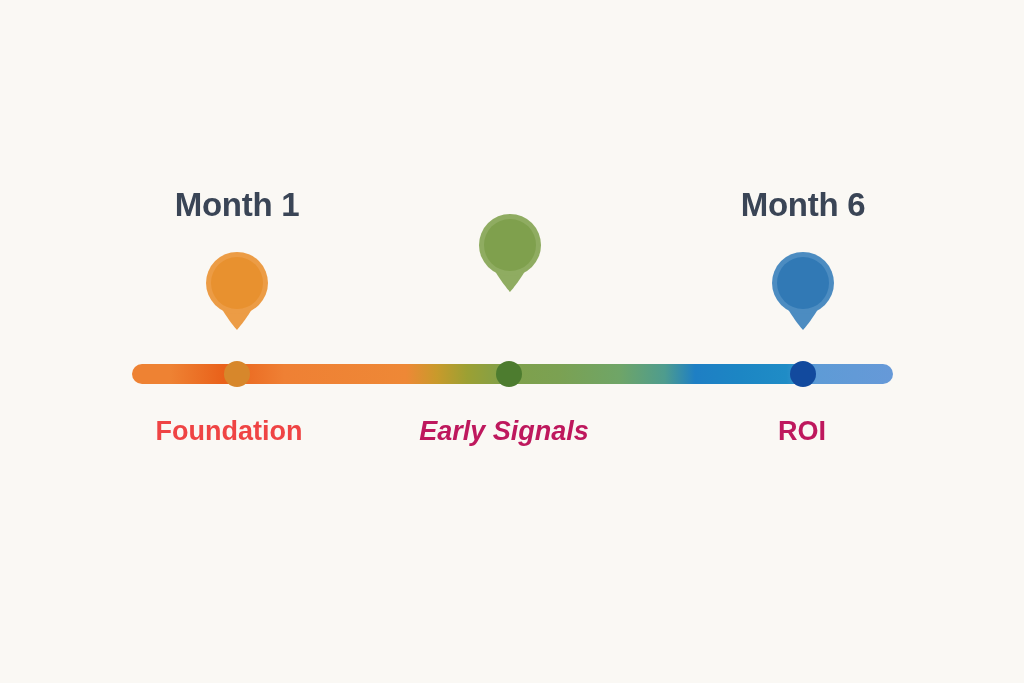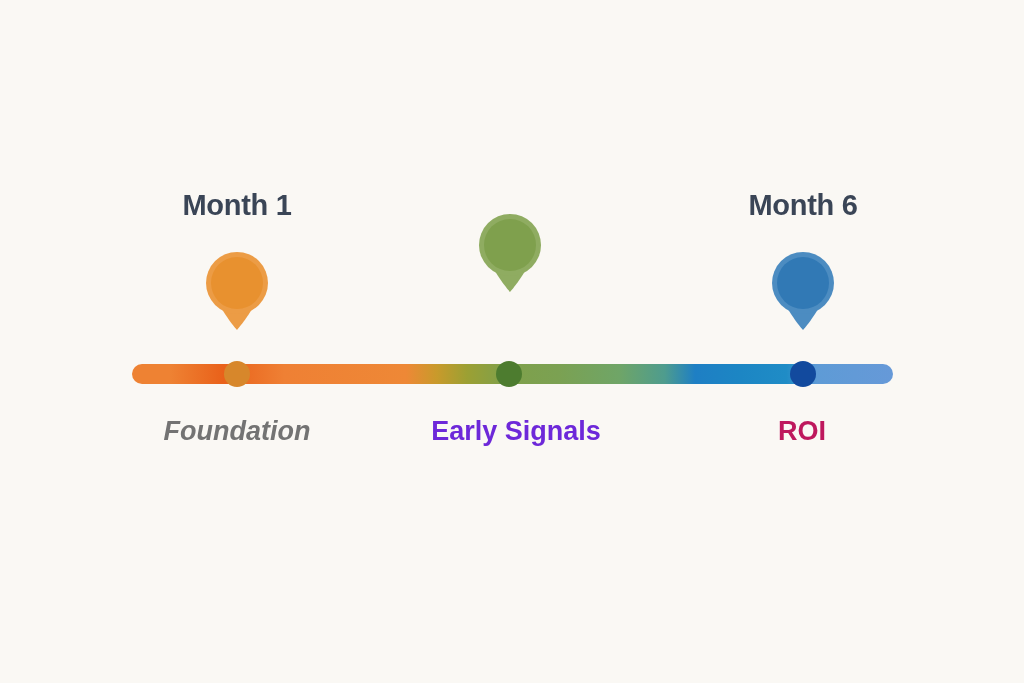--- a/index.html
+++ b/index.html
@@ -56,21 +56,21 @@
     position: absolute;
     top: 186px;
     width: 280px;
     text-align: center;
   }
   .stage-1 { left: 97px; }
   .stage-2 { left: 370px; }
   .stage-3 { left: 663px; }
 
   .month-label {
-    font-size: 29px;
+    font-size: 33px;
     font-weight: bold;
     color: #3a4556;
     letter-spacing: -0.3px;
     line-height: 38px;
     white-space: nowrap;
   }
 
   
   .pin-wrap {
     position: relative;
@@ -100,22 +100,22 @@
   .stage-caption {
     position: absolute;
     top: 414px;
     width: 280px;
     text-align: center;
     font-size: 27px;
     font-weight: bold;
     line-height: 34px;
     white-space: nowrap;
   }
-  .cap-1 { left: 97px; color: #737373; font-style: italic; }
-  .cap-2 { left: 376px; color: #6d28d9; }
+  .cap-1 { left: 89px; color: #ef4444; }
+  .cap-2 { left: 364px; color: #be185d; font-style: italic; }
   .cap-3 { left: 662px; color: #be185d; }
 </style>
 </head>
 <body>
 
 <div id="timeline-figure">
 
   <div class="track"></div>
 
   <div class="stage stage-1">

